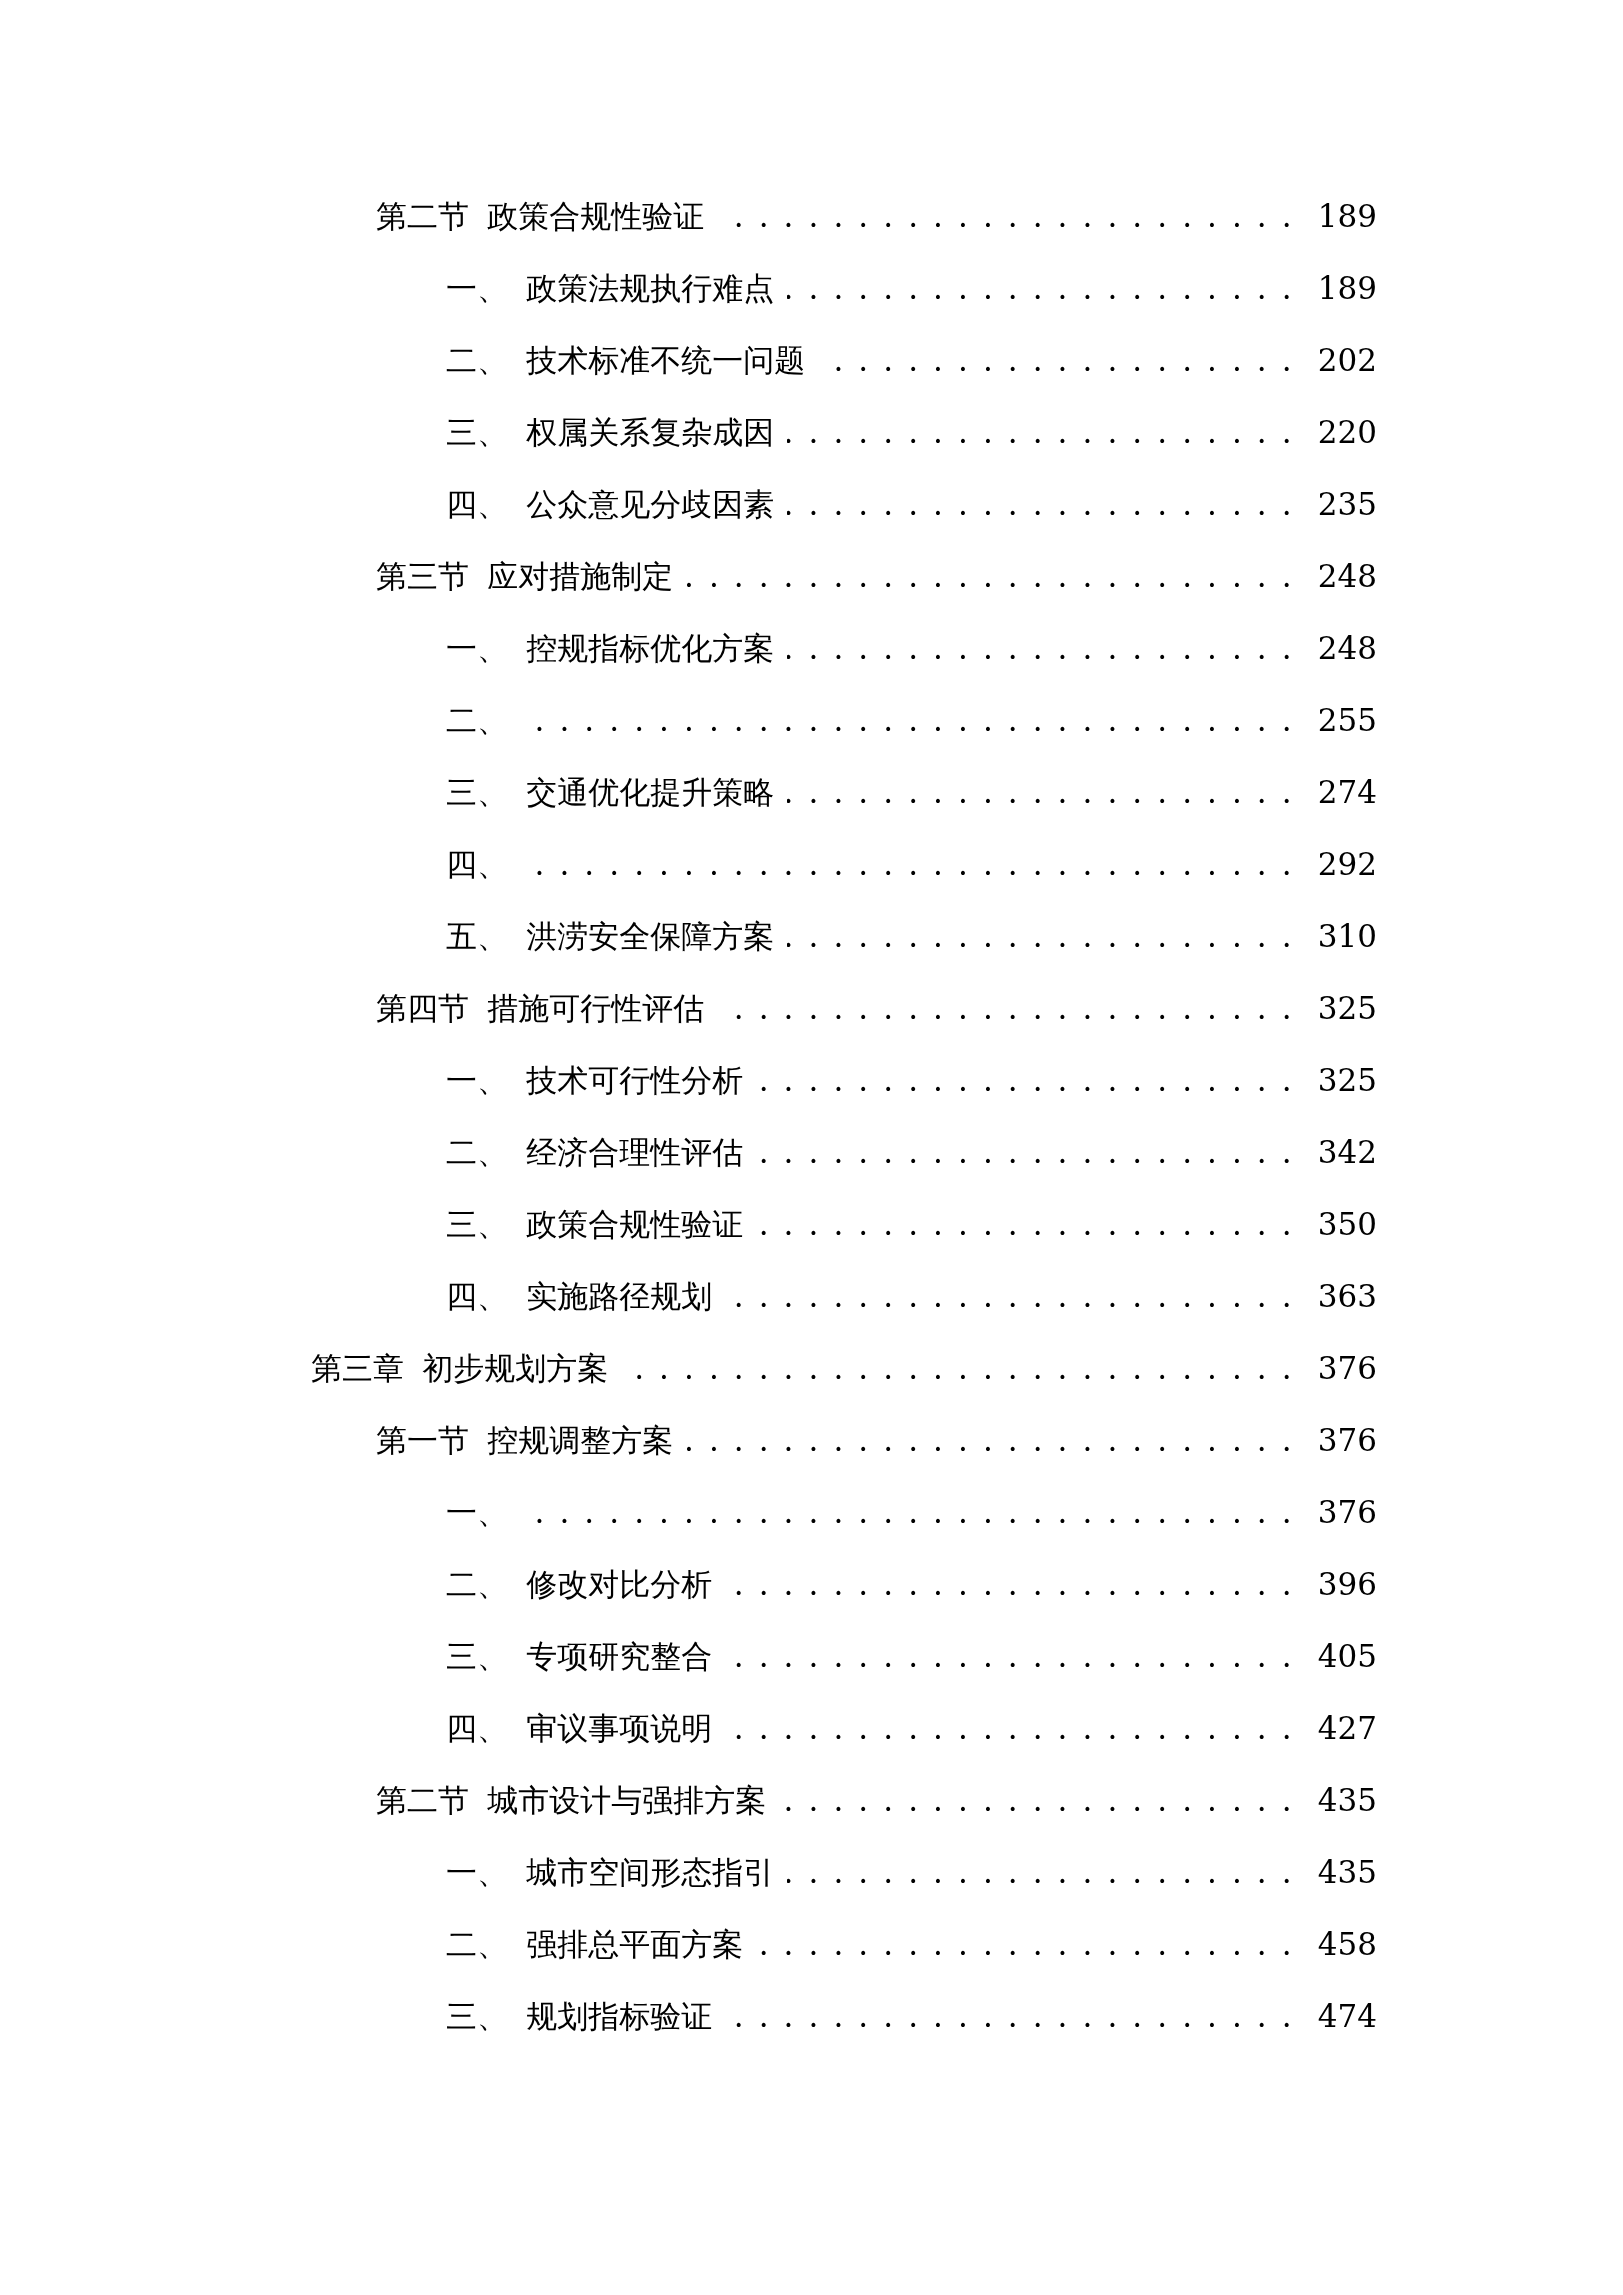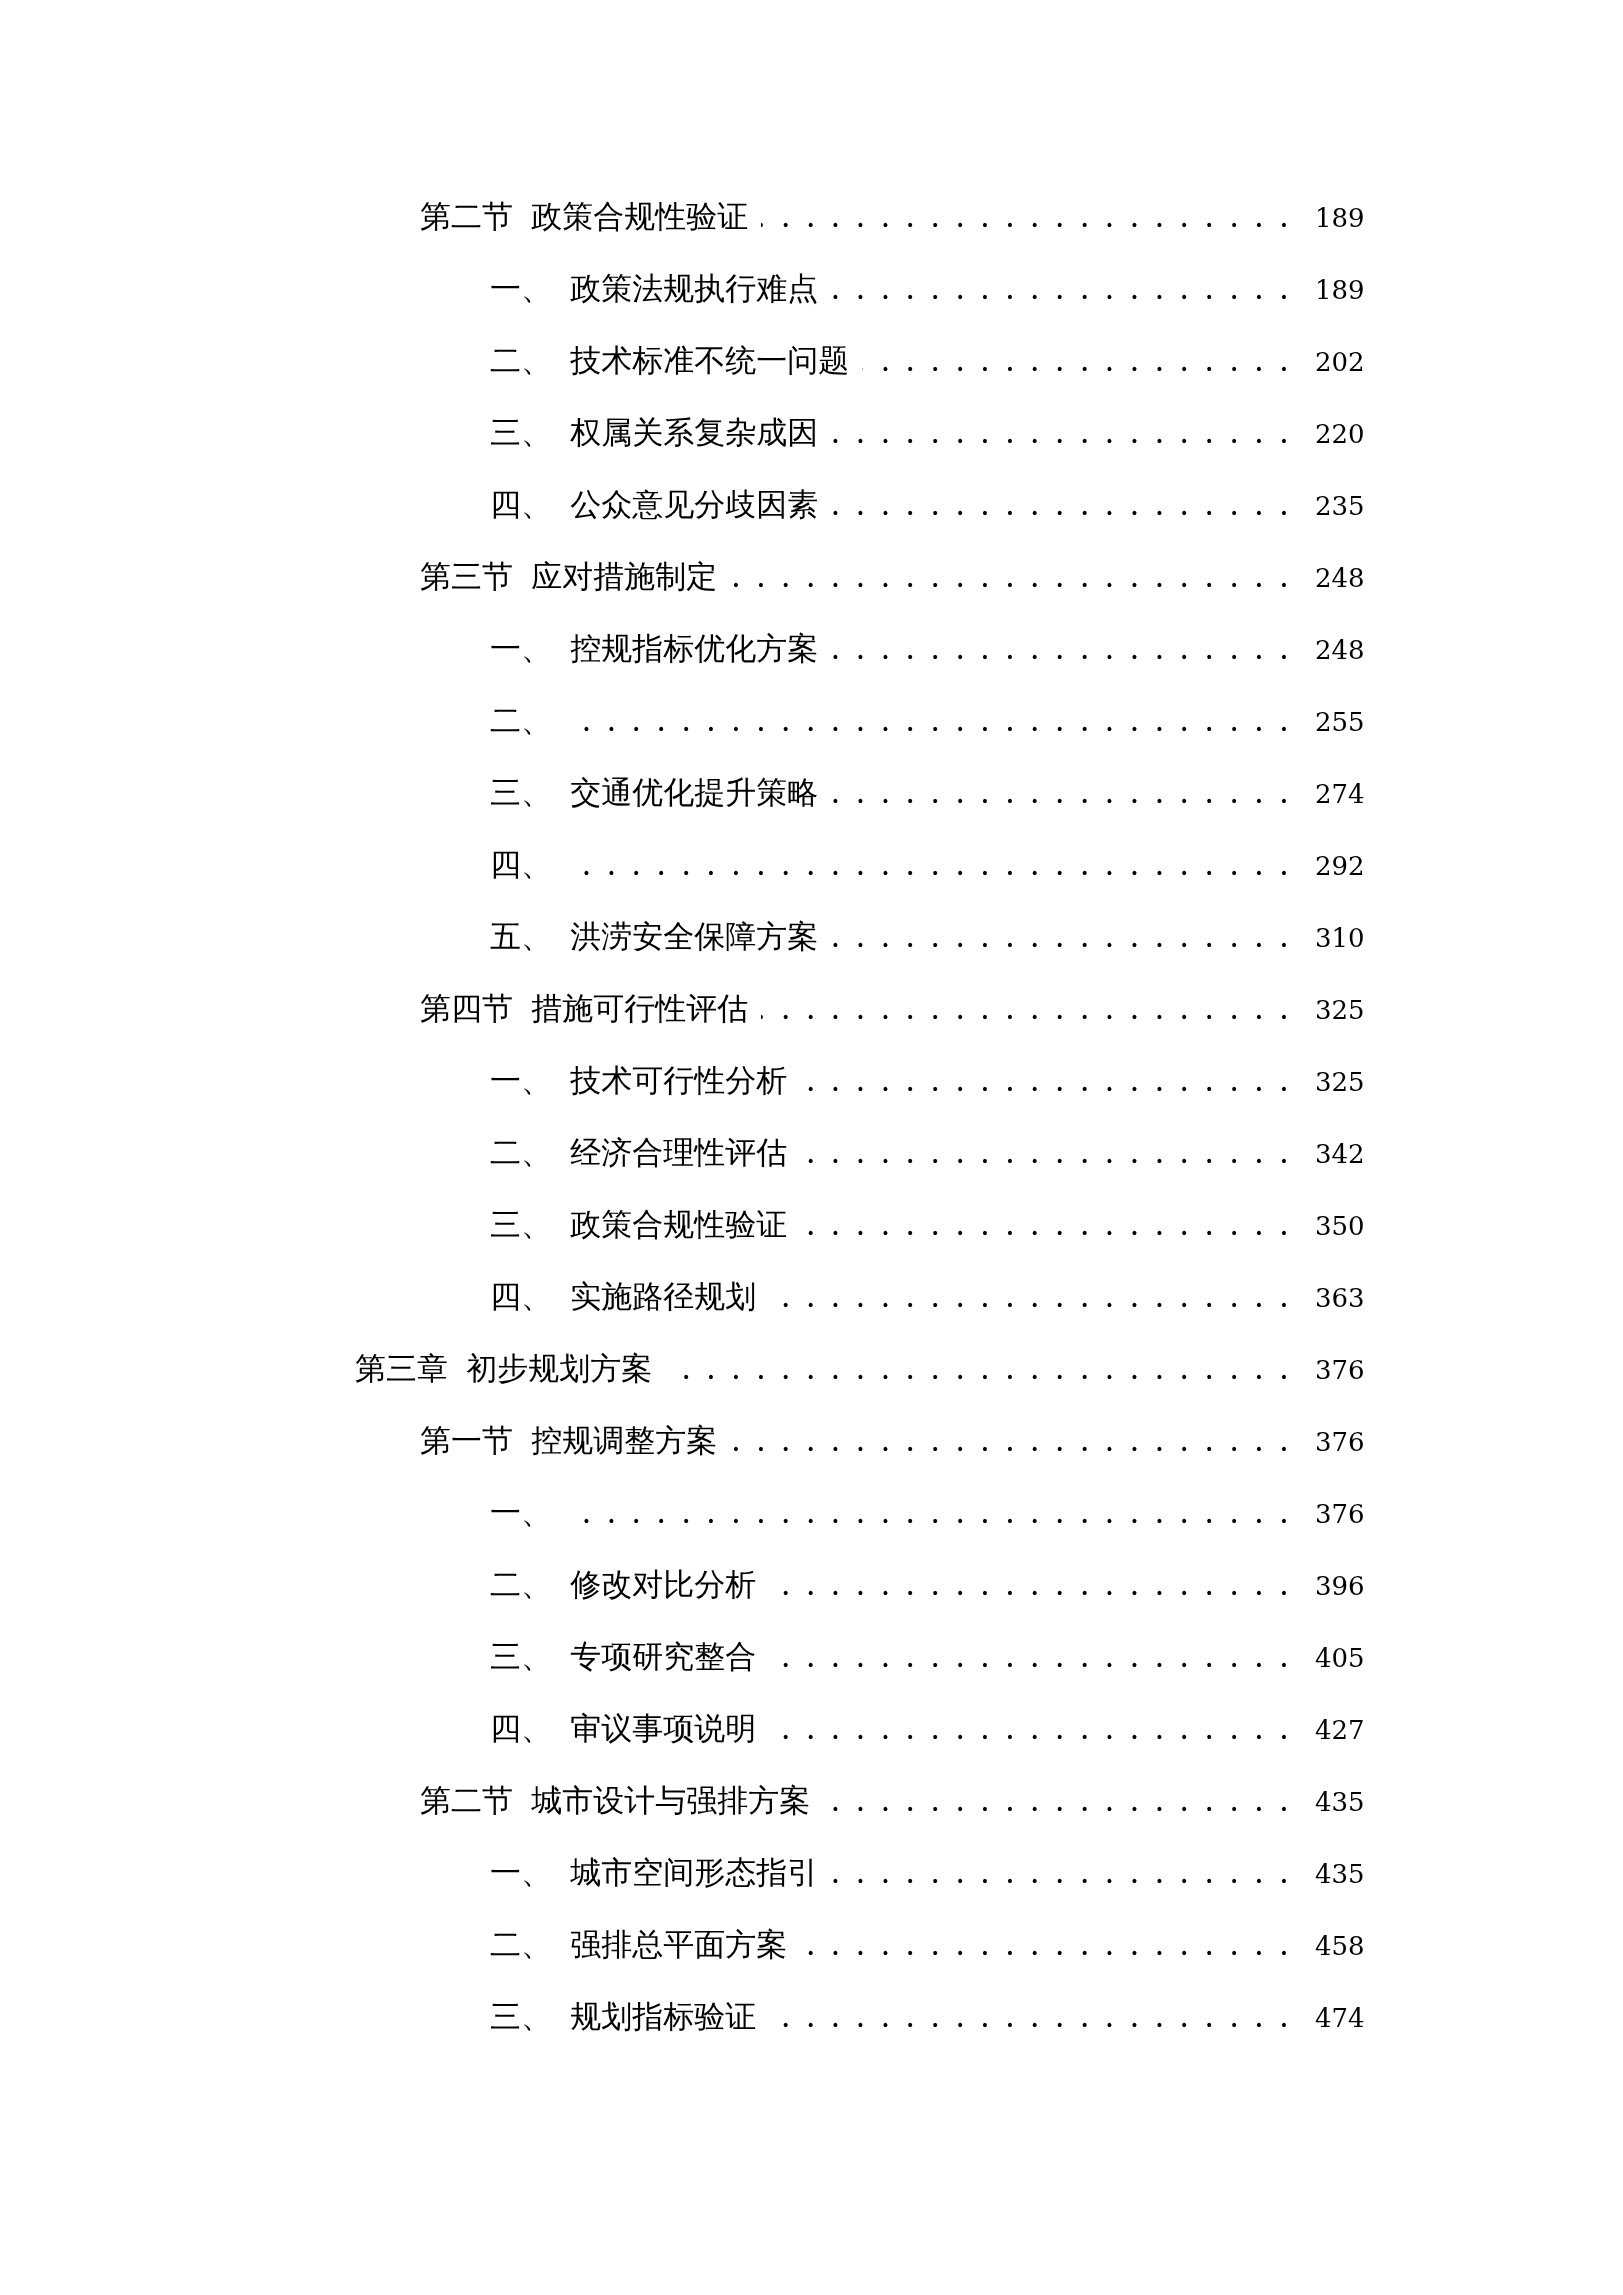--- a/index.html
+++ b/index.html
@@ -13,22 +13,21 @@
     color: #000000;
     font-family: "DejaVu Serif", "Liberation Serif", serif;
     font-size: 31px;
     overflow: hidden;
   }
 
   .toc {
     position: absolute;
     top: 180px;
     left: 0;
-    right: 12px;
-    padding-left: 44px;
+    right: 0;
   }
 
   .toc-row {
     display: flex;
     align-items: baseline;
     height: 72px;
     line-height: 72px;
     padding-right: 246px;
     white-space: nowrap;
   }
@@ -47,22 +46,22 @@
     overflow: hidden;
     direction: rtl;          
     margin: 0 23.6px 0 13px;
     letter-spacing: 2.6px;
     color: #000000;
   }
 
   .toc-page-num {
     flex: none;
     min-width: 50px;
-    text-align: left;
-    font-size: 26px;
+    text-align: center;
+    font-size: 31px;
   }
 </style>
 </head>
 <body>
 
 <div class="page">
   <div class="toc" id="toc">
   <div class="toc-row level-section">
     <span class="toc-label">第二节</span>
     <span class="toc-title">政策合规性验证</span>

